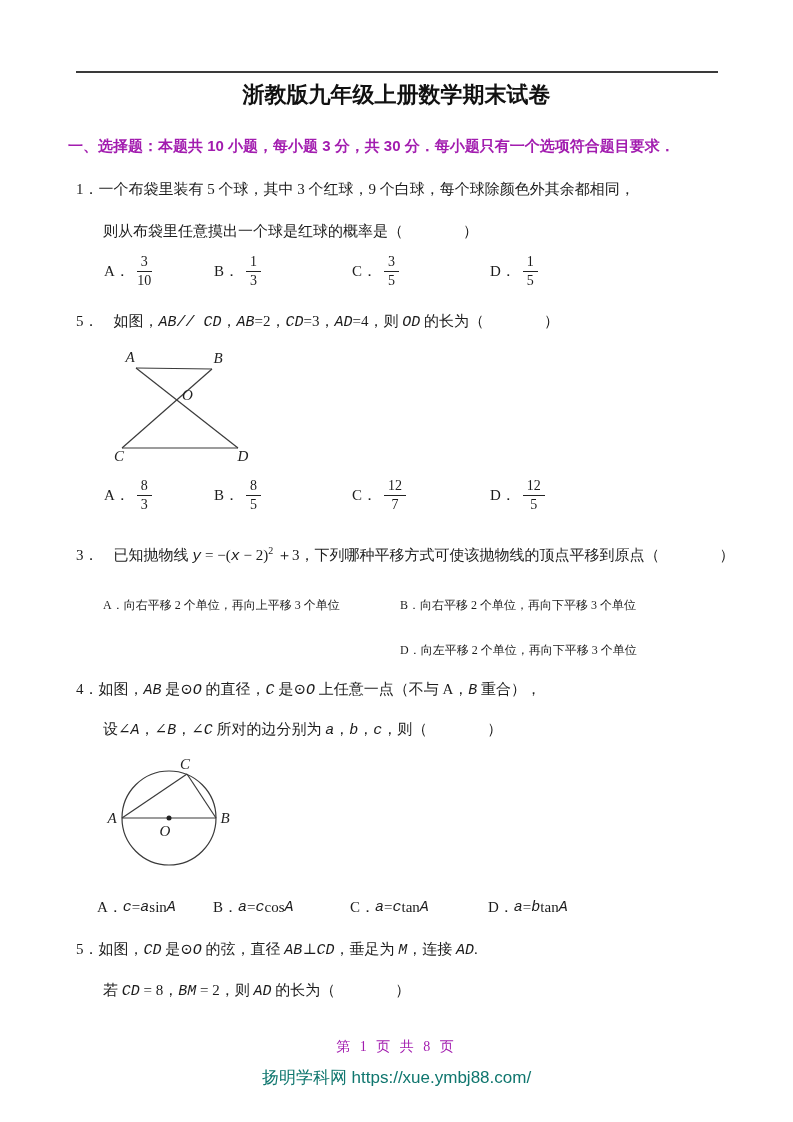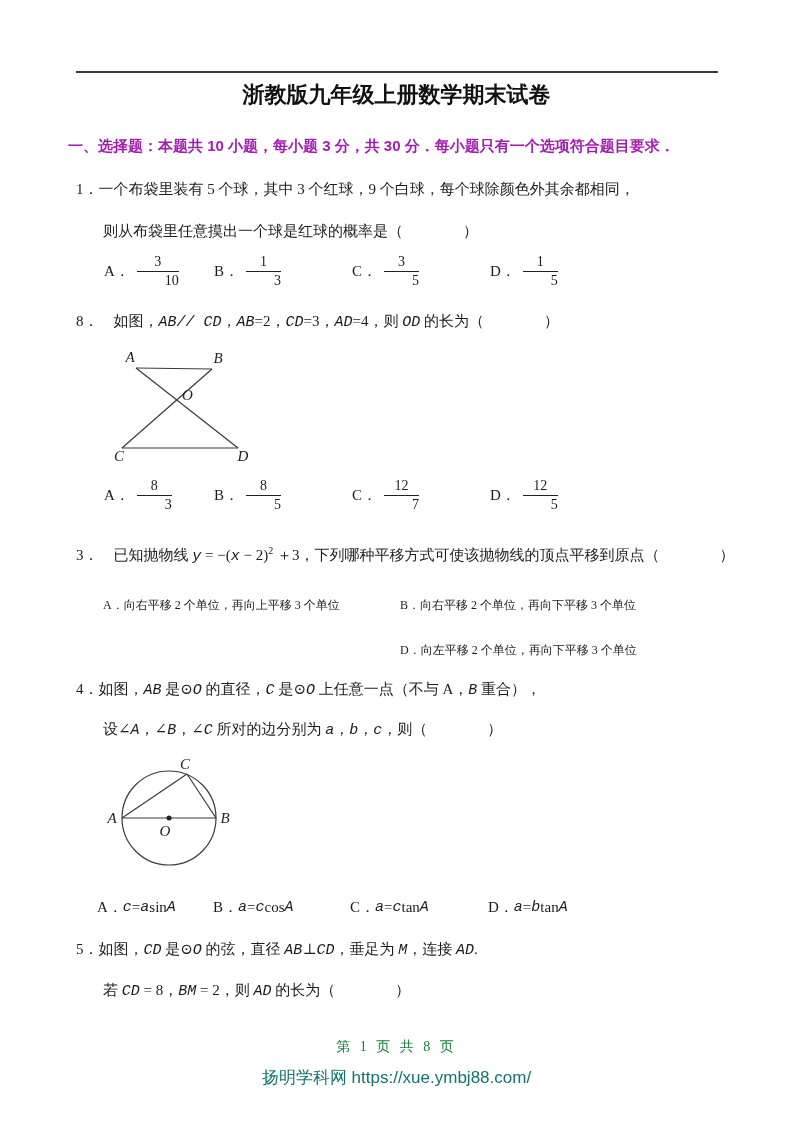--- a/index.html
+++ b/index.html
@@ -26,27 +26,27 @@
     color:#a21caf;
   }
   .qline { font-size:15px; }
   .mi { font-style:italic; font-family:Liberation Mono, monospace; }
   .sup { font-size:10px; vertical-align:super; line-height:0; }
   .opt-row { position:absolute; left:0; top:0; width:100%; height:46px; }
   .opt { position:absolute; display:inline-flex; align-items:center; font-size:15px; }
   .opt-label { margin-right:7px; }
   .frac { display:inline-block; text-align:center; font-size:14px; line-height:1.15; vertical-align:middle; }
   .frac .num { display:block; border-bottom:1px solid #222; padding:0 4px 1px 4px; }
-  .frac .den { display:block; padding-top:1px;margin-left:28px; }
+  .frac .den { display:block; padding-top:1px; }
   .q3opt { font-size:12px; position:absolute; white-space:nowrap;text-align:center; }
   .fig { position:absolute; }
   .fig svg text { font-size:15px; font-style:italic; font-family:"Liberation Serif","DejaVu Serif",serif; fill:#222; }
   .footer-page {
     position:absolute; top:1038px; left:0; width:100%;
-    text-align:center; font-size:14px; color:#15803d; letter-spacing:3px;
+    text-align:center; font-size:14px; color:#a21caf; letter-spacing:3px;
   }
   .footer-site {
     position:absolute; top:1066px; left:0; width:100%;
     text-align:center; font-size:17px; color:#0f766e;
     font-family:"Liberation Sans","DejaVu Sans",sans-serif;
   }
 </style>
 </head>
 <body>
 
@@ -84,21 +84,21 @@
     </span>
     <span class="opt" style="left:490px;">
       <span class="opt-label">D．</span>
       <span class="frac">
           <span class="num">1</span>
           <span class="den">5</span>
         </span>
     </span>
   </div>
 
-  <div class="abs qline" style="left:76px; top:312px;"><span>8．　如图，</span><span class="mi">AB// CD</span><span>，</span><span class="mi">AB</span><span>=2，</span><span class="mi">CD</span><span>=3，</span><span class="mi">AD</span><span>=4，则 </span><span class="mi">OD</span><span> 的长为（　　　　）</span></div>
+  <div class="abs qline" style="left:76px; top:312px;"><span>5．　如图，</span><span class="mi">AB// CD</span><span>，</span><span class="mi">AB</span><span>=2，</span><span class="mi">CD</span><span>=3，</span><span class="mi">AD</span><span>=4，则 </span><span class="mi">OD</span><span> 的长为（　　　　）</span></div>
 
   <div class="fig" style="left:110px; top:346px; width:150px; height:122px;">
     <svg width="150" height="122" viewBox="0 0 150 122">
       <g stroke="#3a3a3a" stroke-width="1.2" fill="none">
         <line x1="26" y1="22" x2="102" y2="23"></line>
         <line x1="12" y1="102" x2="128" y2="102"></line>
         <line x1="26" y1="22" x2="128" y2="102"></line>
         <line x1="102" y1="23" x2="12" y2="102"></line>
       </g>
       <text x="20" y="16" text-anchor="middle">A</text>

